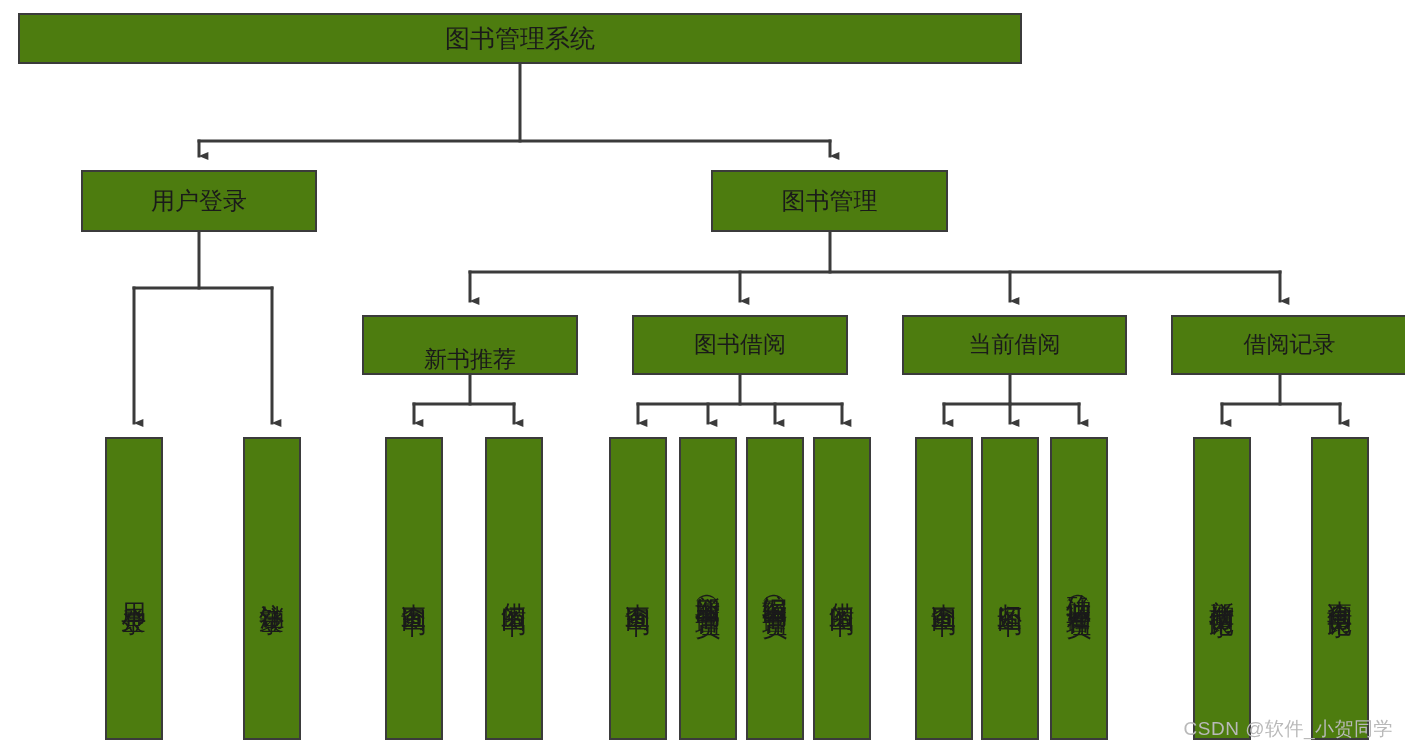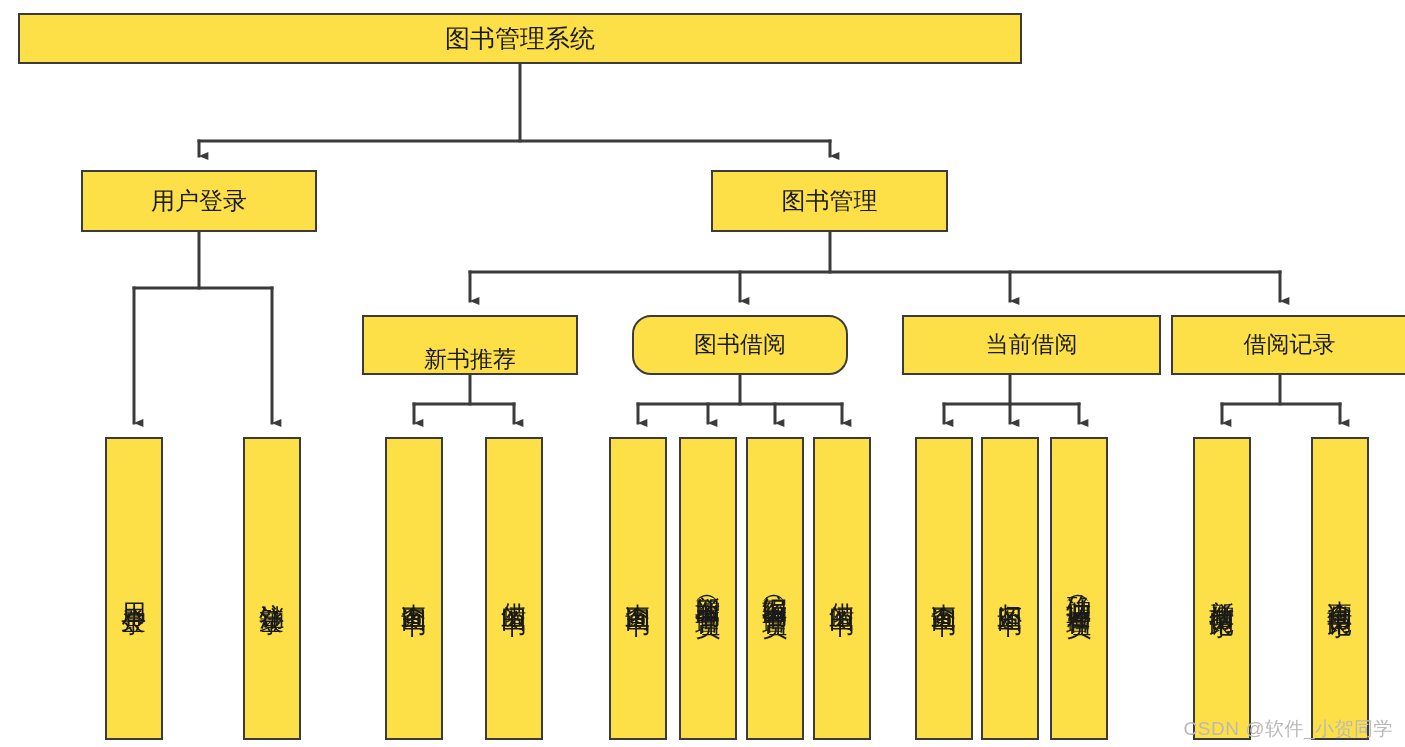--- a/index.html
+++ b/index.html
@@ -10,21 +10,21 @@
     font-family:"Liberation Sans","DejaVu Sans",sans-serif;
     overflow:hidden;
     position:relative;
   }
   #canvas{position:absolute;left:0;top:0;width:1405px;height:747px;}
   svg.wires{position:absolute;left:0;top:0;width:1405px;height:747px;pointer-events:none;}
 
   .node{
     position:absolute;
     box-sizing:border-box;
-    background:#fde047;
+    background:#4d7c0f;
     border:2.5px solid #3b3b3b;
     display:flex;
     align-items:center;
     justify-content:center;
     color:#1a1a1a;
   }
   .node .lbl{
     display:block;
     text-align:center;
     line-height:1.18;
@@ -38,22 +38,22 @@
   
   .lvl2{height:62px;}
   .lvl2 .lbl{font-size:24px;}
   .n-login{left:81px;top:170px;width:236px;}
   .n-bookmgr{left:711px;top:170px;width:237px;}
 
   
   .lvl3{height:60px;}
   .lvl3 .lbl{font-size:23px;}
   .n-g1{left:362px;top:315px;width:216px;align-items:flex-end;}
-  .n-g2{left:632px;top:315px;width:216px;border-radius:19px;}
-  .n-g3{left:902px;top:315px;width:259px;}
+  .n-g2{left:632px;top:315px;width:216px;}
+  .n-g3{left:902px;top:315px;width:225px;}
   .n-g4{left:1171px;top:315px;width:237px;}
 
   
   .leaf{
     top:437px;height:303px;
     align-items:center;
     justify-content:center;
     padding:4px 0;
   }
   .leaf .lbl{

